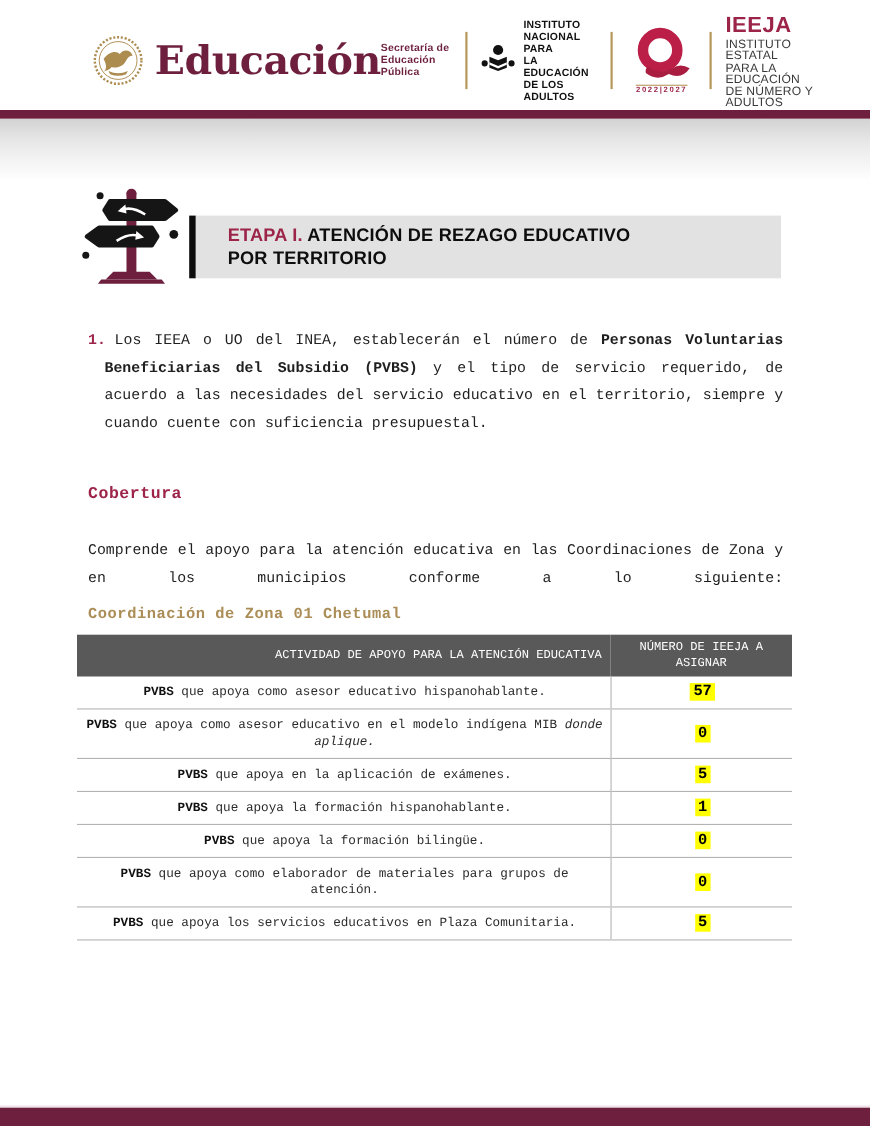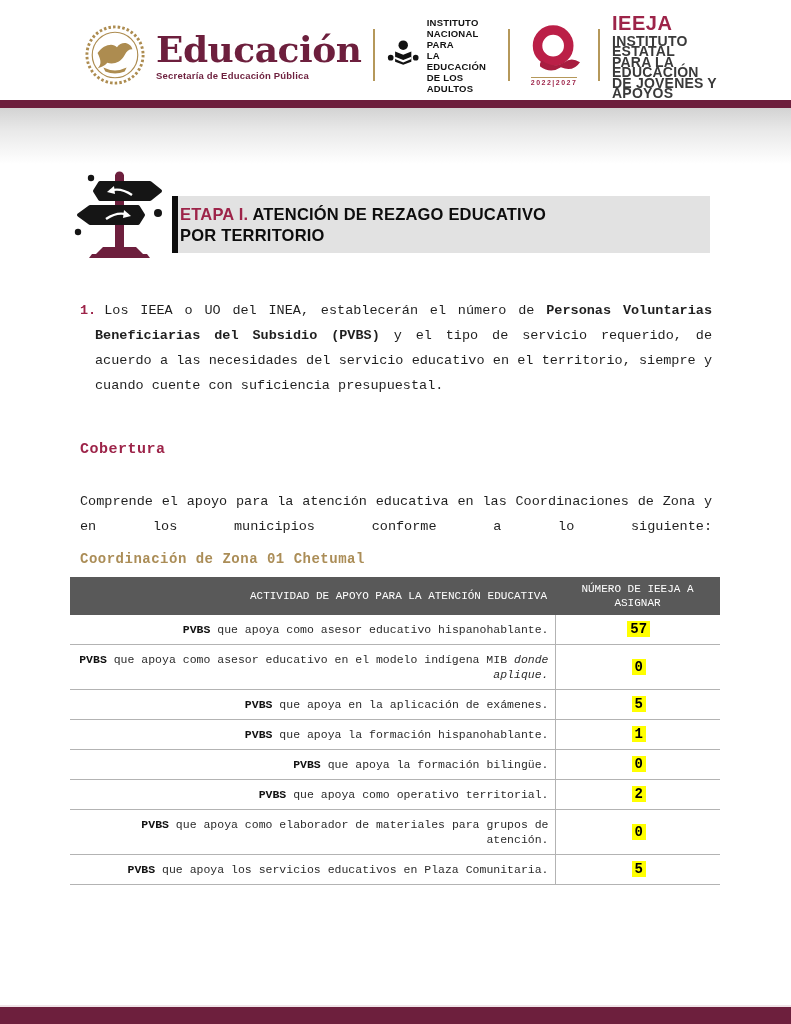--- a/index.html
+++ b/index.html
@@ -8,48 +8,48 @@
     position:relative; width:791px; height:1024px; margin:0 auto;
     background:#fff; overflow:hidden;
     font-family:"Liberation Mono","DejaVu Sans Mono",monospace;
     color:#1f1f1f;
   }
   
   .header { position:absolute; top:16px; left:84px; right:40px; height:78px;
             display:flex; align-items:center; }
   .sep-block { display:flex; align-items:center; gap:10px; }
   .eagle-seal { width:62px; height:62px; }
-  .sep-word { display:flex; flex-direction:column; }
+  .sep-word { display:flex; flex-direction:row; }
   .sep-title { font-family:"DejaVu Serif","Liberation Serif",serif; font-weight:bold;
                font-size:36px; line-height:38px; color:var(--maroon,#6d1f3d); letter-spacing:-0.5px; }
   .sep-sub { font-family:"Liberation Sans",sans-serif; font-weight:bold; font-size:9.5px;
              color:var(--maroon,#6d1f3d); margin-top:2px; letter-spacing:0.2px; }
   .v-div { width:2px; height:52px; background:var(--gold,#ad8c50); margin:0 12px; flex:none; }
   .inea-block { display:flex; align-items:center; gap:7px; }
   .inea-icon { width:40px; height:40px; }
   .inea-text { font-family:"Liberation Sans",sans-serif; font-weight:bold; font-size:9.5px;
                line-height:11px; color:#111; letter-spacing:0.2px; }
   .ieeja-q-block { display:flex; flex-direction:column; align-items:center; margin:0 4px; }
   .q-logo { width:56px; height:52px; }
   .ieeja-years { font-family:"Liberation Sans",sans-serif; font-weight:bold; font-size:7px;
                  color:var(--accent,#9d2449); letter-spacing:1.5px; margin-top:1px;
                  border-top:1px solid var(--gold,#ad8c50); padding-top:1px; }
   .ieeja-text { font-family:"Liberation Sans",sans-serif; }
   .ieeja-acronym { font-weight:bold; font-size:20px; line-height:22px; color:var(--accent,#9d2449); letter-spacing:0.5px; }
-  .ieeja-lines { font-weight:bold; font-size:14px; line-height:10.5px; color:#3a3a3a; margin-top:2px; letter-spacing:0.2px; }
+  .ieeja-lines { font-weight:normal; font-size:11px; line-height:10.5px; color:#3a3a3a; margin-top:2px; letter-spacing:0.2px; }
   
   .top-bar { position:absolute; top:100px; left:0; width:791px; height:8px; background:var(--maroon,#6d1f3d); }
   .top-shadow { position:absolute; top:108px; left:0; width:791px; height:56px;
                 background:linear-gradient(180deg,#d3d3d3 0%,#e9e9e9 40%,#ffffff 100%); }
   
   .signpost { position:absolute; left:70px; top:167px; width:100px; height:94px; }
   .banner-bar { position:absolute; left:172px; top:196px; width:6px; height:57px; background:#0d0d0d; }
   .banner-box { position:absolute; left:178px; top:196px; width:532px; height:57px;
                 background:var(--banner_bg,#e2e2e2); display:flex; flex-direction:column;
-                justify-content:center; padding-left:2px;
+                justify-content:center; padding-left:29px;
                 font-family:"Liberation Sans",sans-serif; font-weight:bold;
                 font-size:16.5px; line-height:21px; color:#0d0d0d; letter-spacing:0.2px; }
   .stage-label { color:var(--accent,#9d2449); }
   
   .para { position:absolute; left:80px; width:632px; font-size:13.5px; line-height:25px;
           text-align:justify; color:#1f1f1f; }
   .hanging { padding-left:15px; text-indent:-15px; }
   #para1 { top:298px; }
   .num { color:var(--accent,#9d2449); font-weight:bold; margin-right:8px; }
   .section-heading { position:absolute; left:80px; top:441px; font-size:15px; font-weight:bold;
@@ -59,21 +59,21 @@
                    color:var(--gold_text,#ab8d57); letter-spacing:0.5px; }
   
   .coverage-table { position:absolute; left:70px; top:577px; width:650px;
                     border-collapse:collapse; table-layout:fixed; }
   .coverage-table th { background:var(--table_header_bg,#595959); color:#fff; font-weight:normal;
                        font-size:11px; line-height:14px; padding:5px 8px; vertical-align:middle; }
   .th-activity { width:485px; text-align:right; }
   .th-number  { width:165px; text-align:center; }
   .coverage-table td { border-bottom:1px solid #b3b3b3; font-size:11.5px; line-height:15px;
                        padding:7px 6px 7px 8px; vertical-align:middle; color:#2b2b2b; }
-  .cell-activity { text-align:right; }
+  .cell-activity { text-align:center; }
   .cell-activity b { color:#111; }
   .cell-value { border-left:1px solid #b3b3b3; text-align:center; }
   .cell-value mark { background:var(--highlight,#ffff00); color:#000; font-weight:bold;
                      font-size:14px; padding:0 3px; }
   
   .bottom-line { position:absolute; left:0; bottom:17px; width:791px; height:2px; background:#f0e4e8; }
   .bottom-bar { position:absolute; left:0; bottom:0; width:791px; height:17px; background:var(--maroon,#6d1f3d); }
 </style>
 </head>
 <body>
@@ -122,21 +122,21 @@
       <div class="ieeja-years">2022|2027</div>
     </div>
 
     <div class="v-div"></div>
 
     <div class="ieeja-text">
       <div class="ieeja-acronym">IEEJA</div>
       <div class="ieeja-lines">
         <div>INSTITUTO ESTATAL</div>
         <div>PARA LA EDUCACIÓN</div>
-        <div>DE JÓVENES Y APOYOS</div>
+        <div>DE NÚMERO Y ADULTOS</div>
       </div>
     </div>
   </div>
 
   <div class="top-bar"></div>
   <div class="top-shadow"></div>
 
   <svg class="signpost" viewBox="0 0 100 94">
     <rect x="45" y="8" width="9" height="74" fill="#6d1f3d"></rect>
     <circle cx="49.5" cy="9" r="4.5" fill="#6d1f3d"></circle>
@@ -186,24 +186,20 @@
         </tr>
         <tr>
           <td class="cell-activity"><b>PVBS</b> que apoya la formación hispanohablante.</td>
           <td class="cell-value"><mark>1</mark></td>
         </tr>
         <tr>
           <td class="cell-activity"><b>PVBS</b> que apoya la formación bilingüe.</td>
           <td class="cell-value"><mark>0</mark></td>
         </tr>
         <tr>
-          <td class="cell-activity"><b>PVBS</b> que apoya como operativo territorial.</td>
-          <td class="cell-value"><mark>2</mark></td>
-        </tr>
-        <tr>
           <td class="cell-activity"><b>PVBS</b> que apoya como elaborador de materiales para grupos de atención.</td>
           <td class="cell-value"><mark>0</mark></td>
         </tr>
         <tr>
           <td class="cell-activity"><b>PVBS</b> que apoya los servicios educativos en Plaza Comunitaria.</td>
           <td class="cell-value"><mark>5</mark></td>
         </tr>
       </tbody>
   </table>
 

